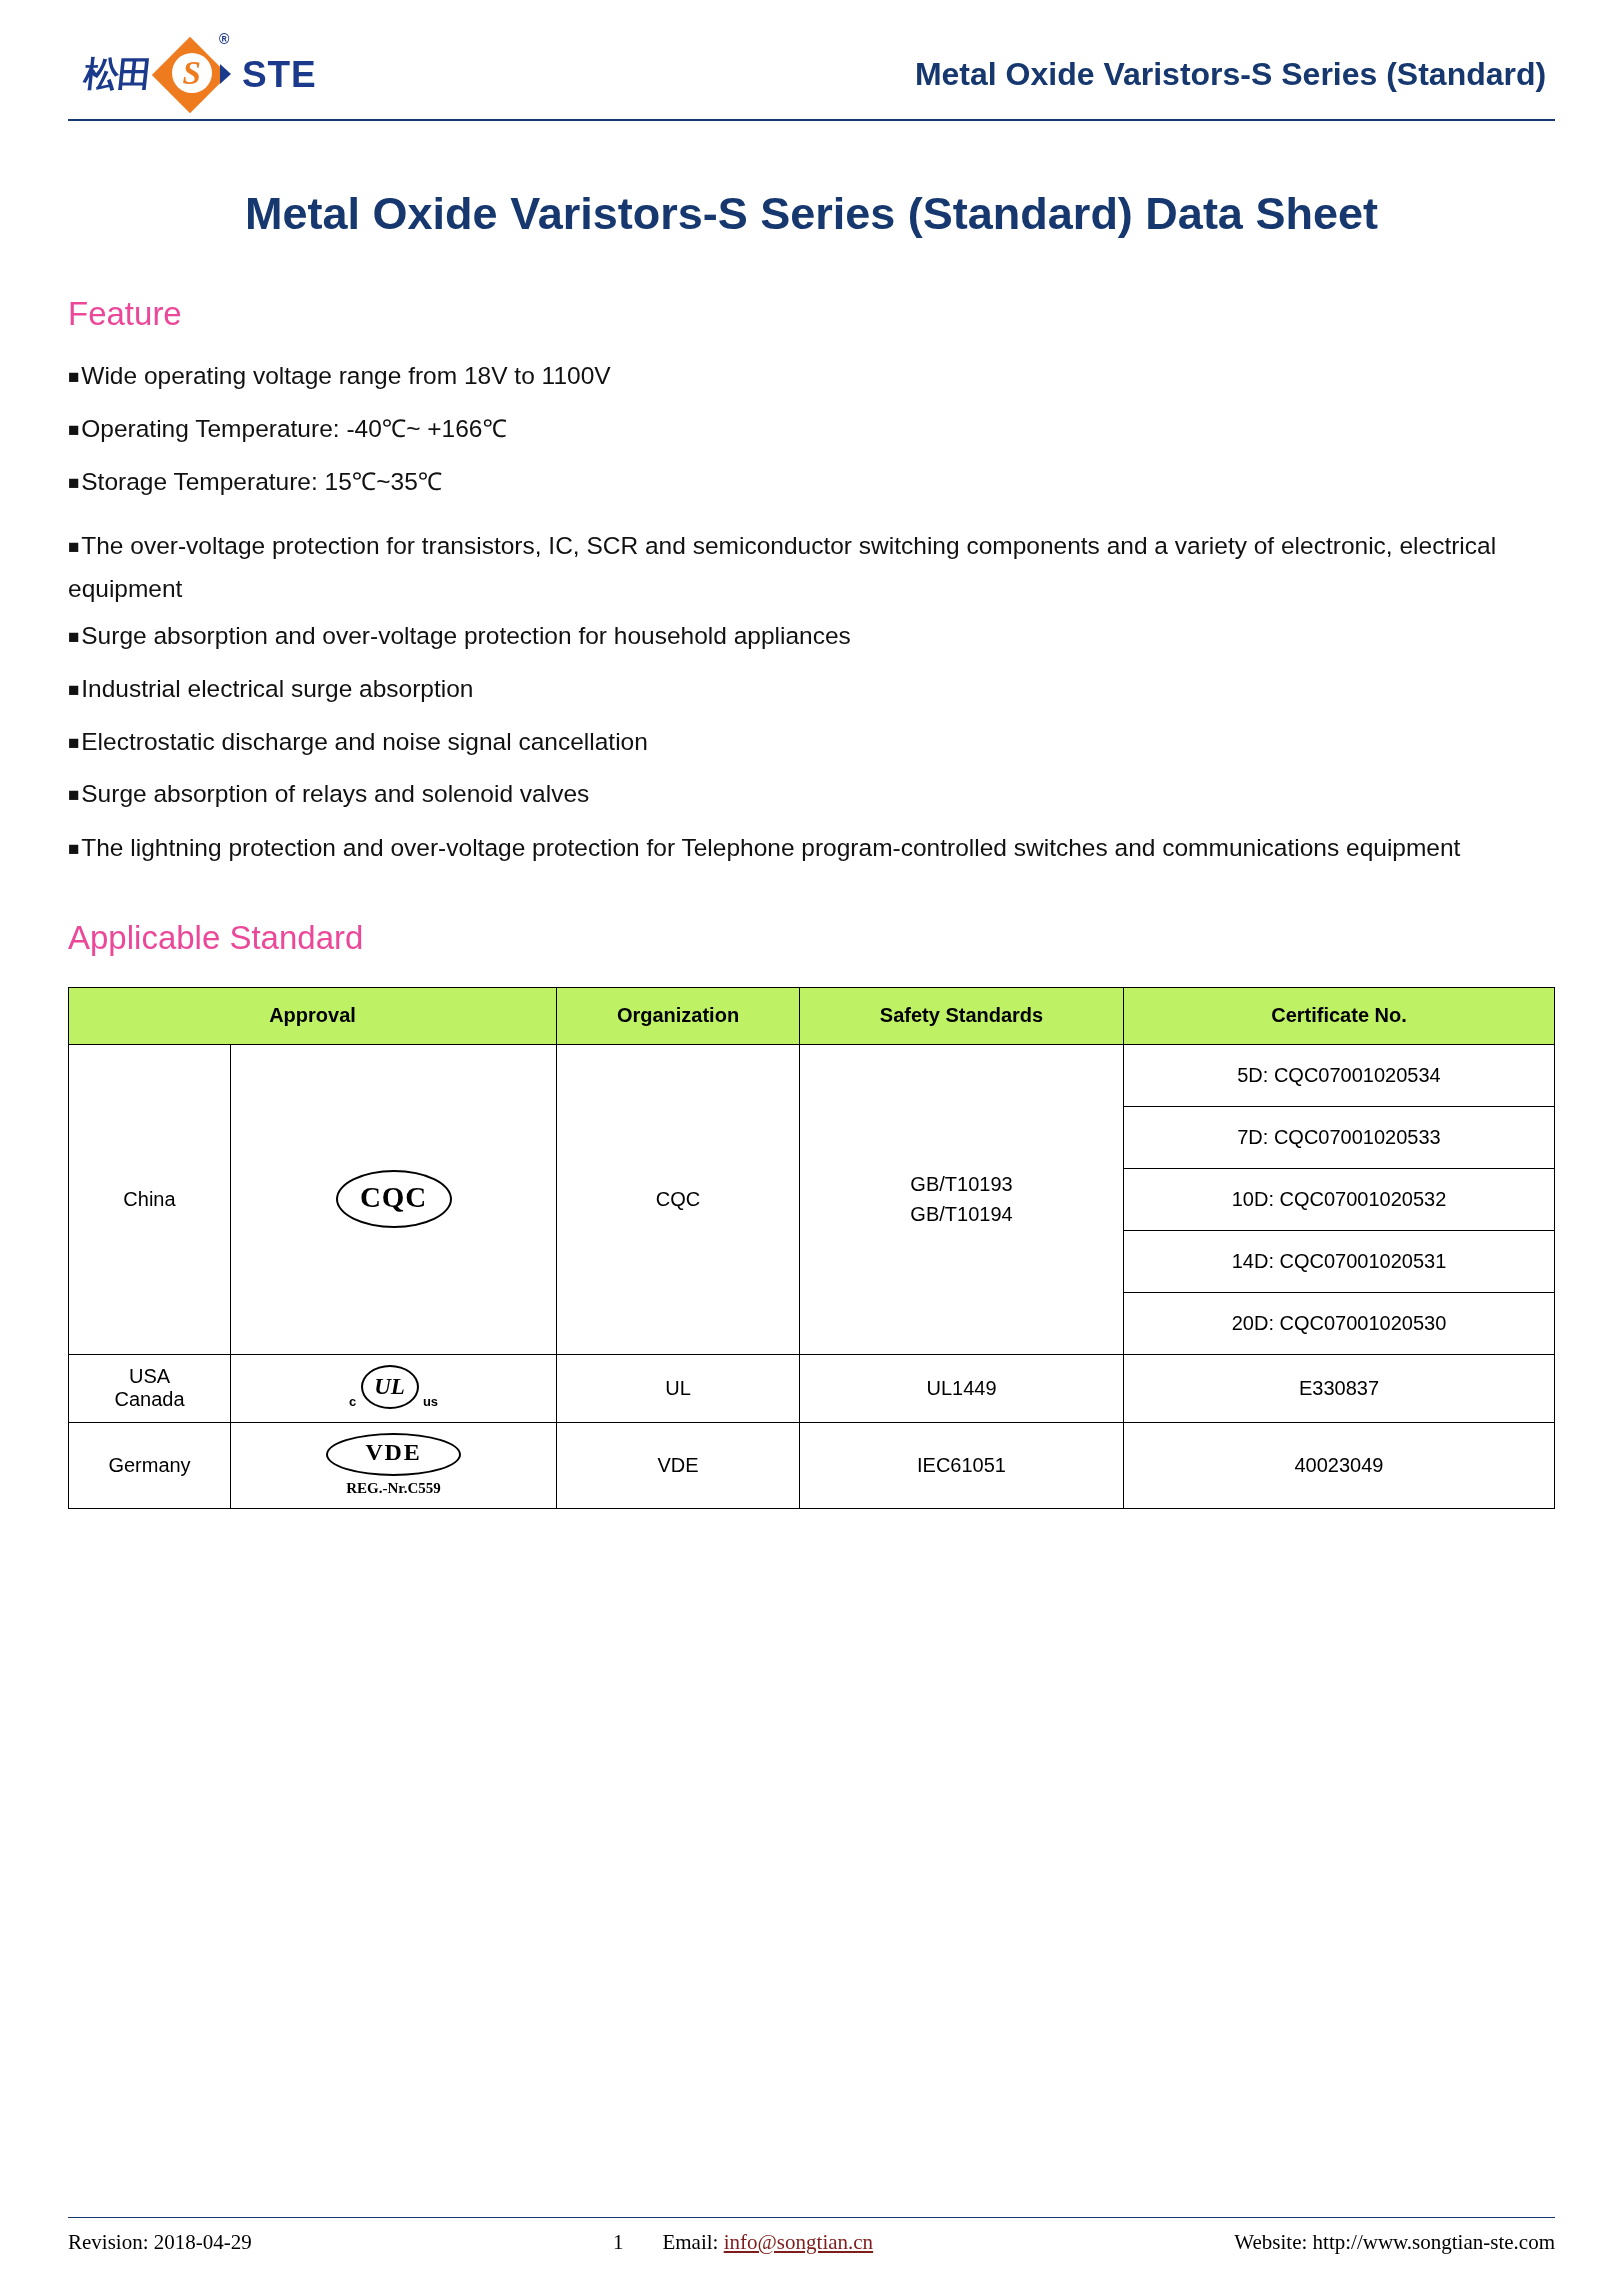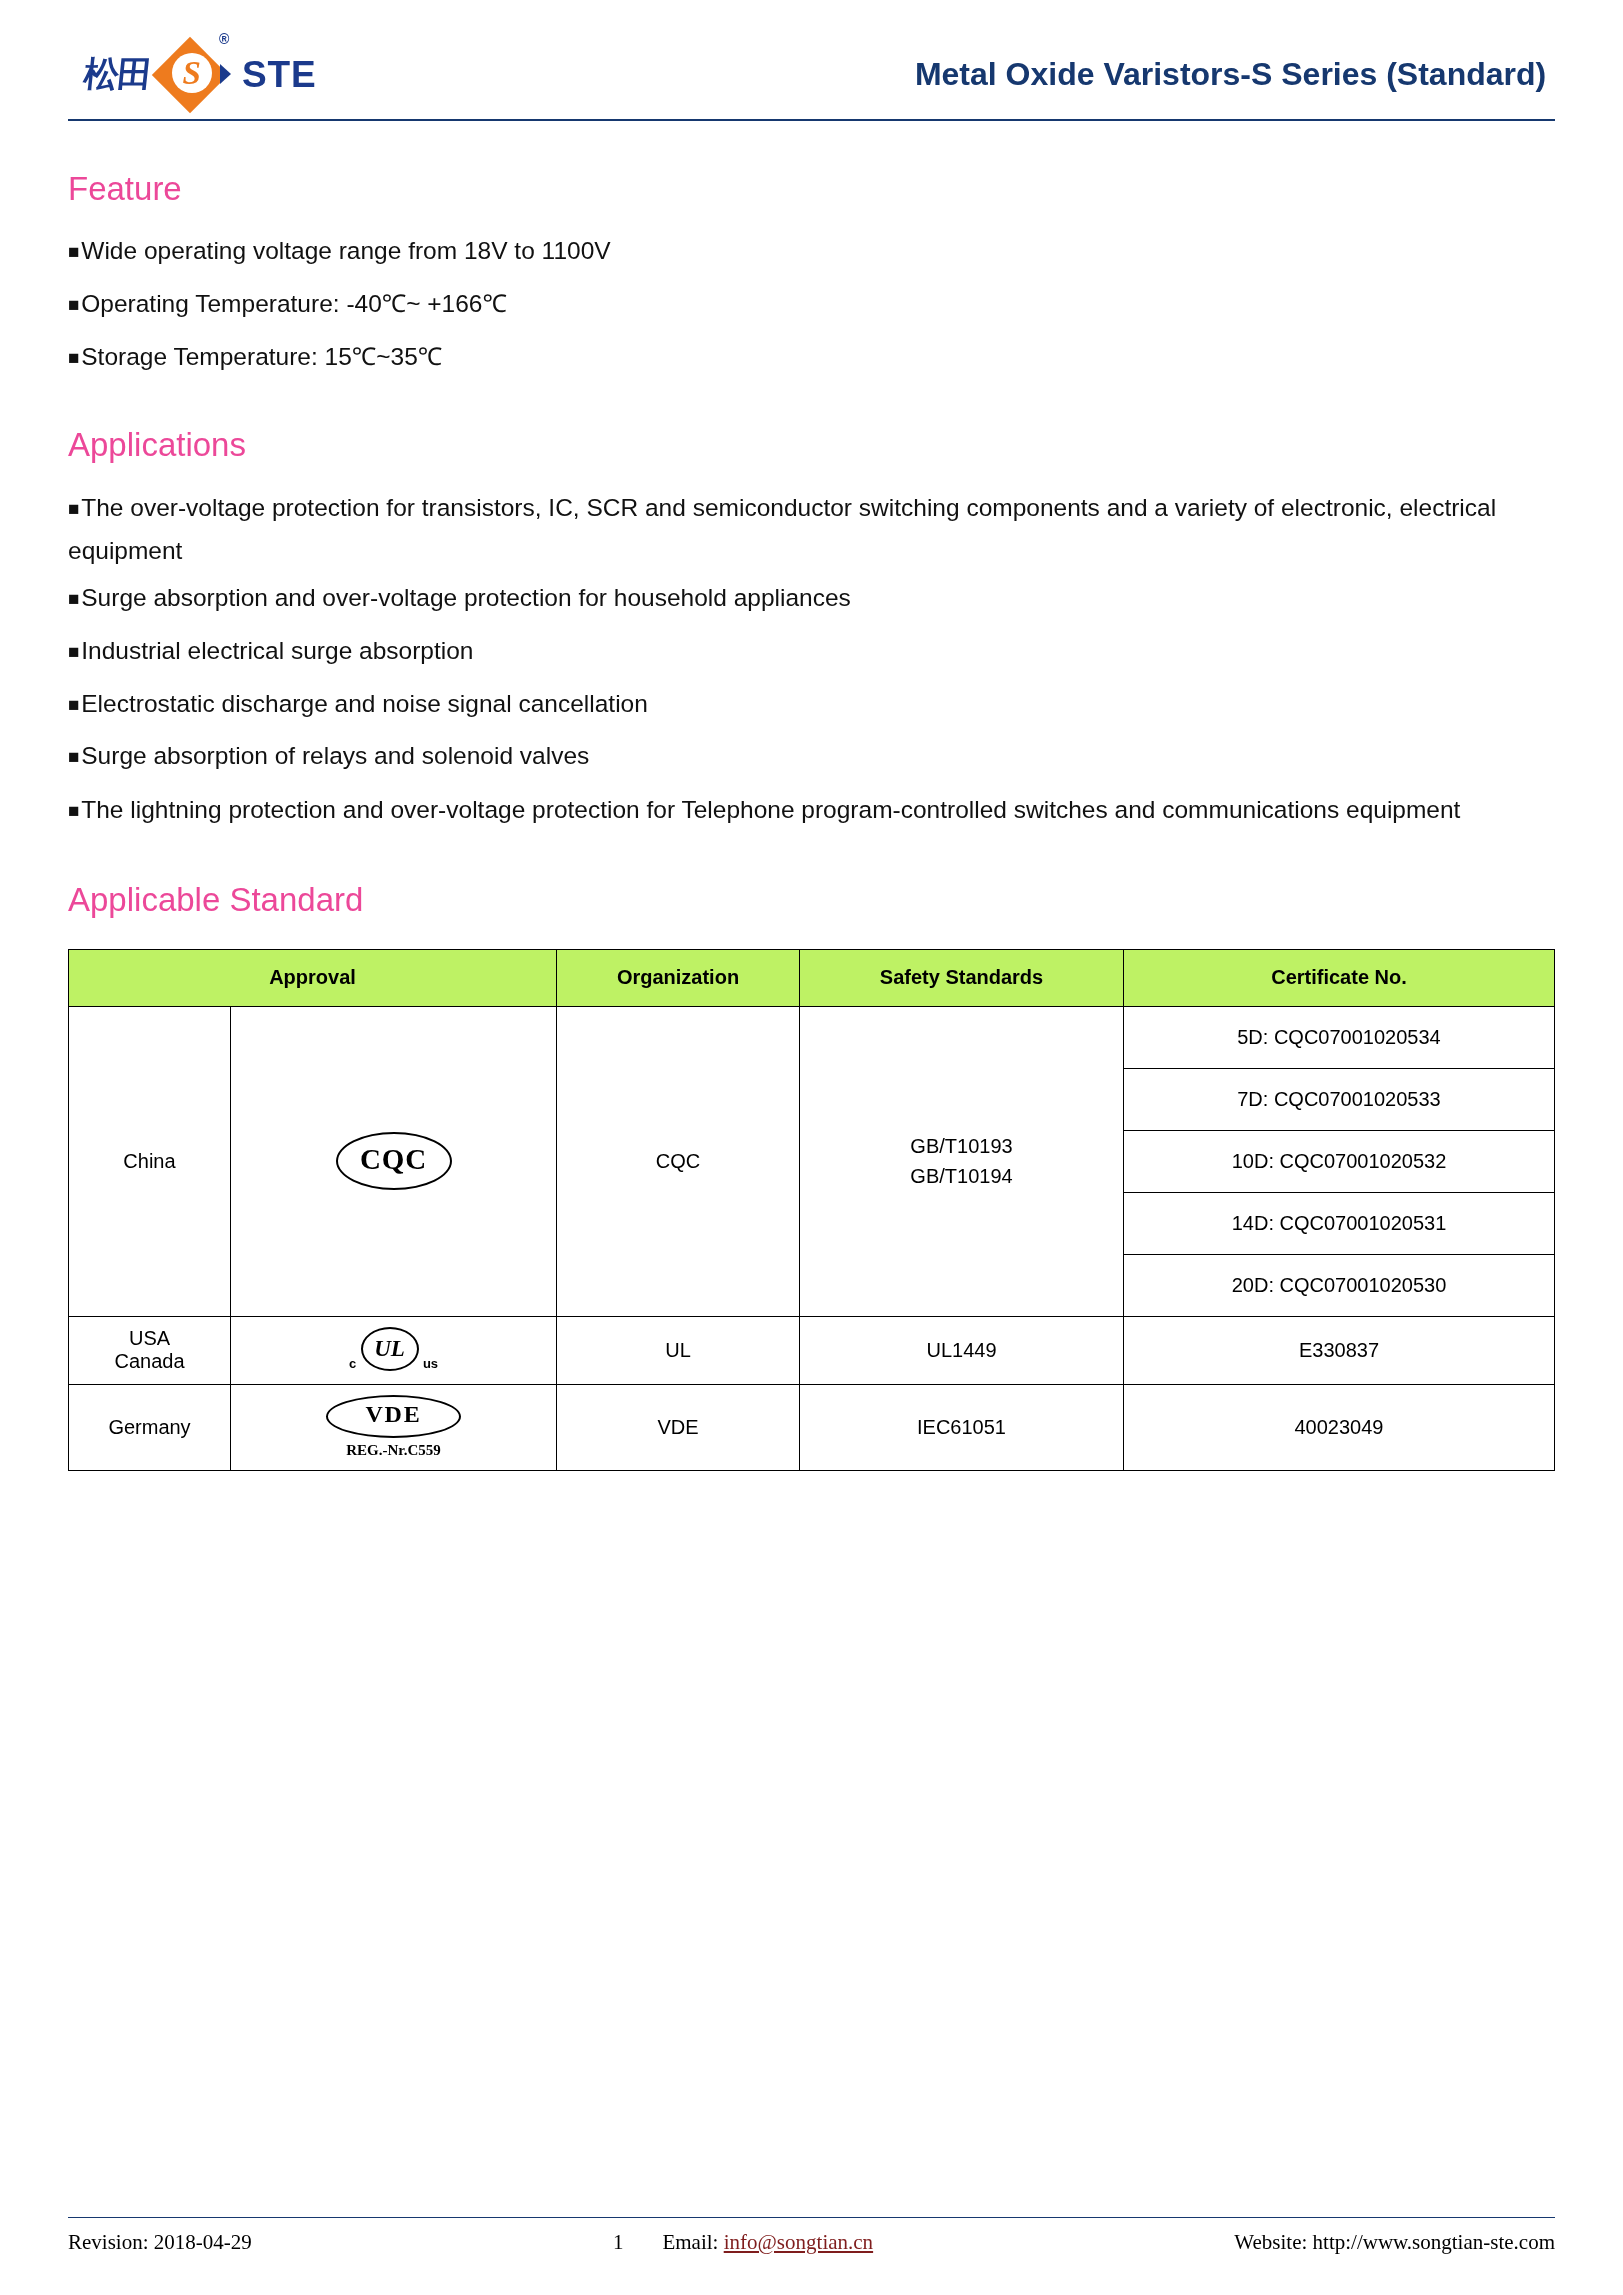--- a/index.html
+++ b/index.html
@@ -268,29 +268,29 @@
       </span>
       <span class="logo-ste">
         <span class="logo-reg">®</span>
         <span>STE</span>
       </span>
     </div>
     <div class="header-title">Metal Oxide Varistors-S Series (Standard)</div>
   </div>
   <hr class="header-rule">
 
+  <div class="doc-title">Metal Oxide Varistors-S Series (Standard) Data Sheet</div>
 
   <h2 class="section">Feature</h2>
   <div class="bullets">
     <p class="bullet"><span class="sq">■</span><span>Wide operating voltage range from 18V to 1100V</span></p>
     <p class="bullet"><span class="sq">■</span><span>Operating Temperature: -40℃~ +166℃</span></p>
     <p class="bullet"><span class="sq">■</span><span>Storage Temperature: 15℃~35℃</span></p>
   </div>
 
-  <h2 class="section">Applications</h2>
   <div class="bullets">
     <p class="bullet wrap"><span class="sq">■</span><span>The over-voltage protection for transistors, IC, SCR and semiconductor switching components and a variety of electronic, electrical equipment</span></p>
     <p class="bullet"><span class="sq">■</span><span>Surge absorption and over-voltage protection for household appliances</span></p>
     <p class="bullet"><span class="sq">■</span><span>Industrial electrical surge absorption</span></p>
     <p class="bullet"><span class="sq">■</span><span>Electrostatic discharge and noise signal cancellation</span></p>
     <p class="bullet"><span class="sq">■</span><span>Surge absorption of relays and solenoid valves</span></p>
     <p class="bullet wrap"><span class="sq">■</span><span>The lightning protection and over-voltage protection for Telephone program-controlled switches and communications equipment</span></p>
   </div>
 
   <h2 class="section">Applicable Standard</h2>

